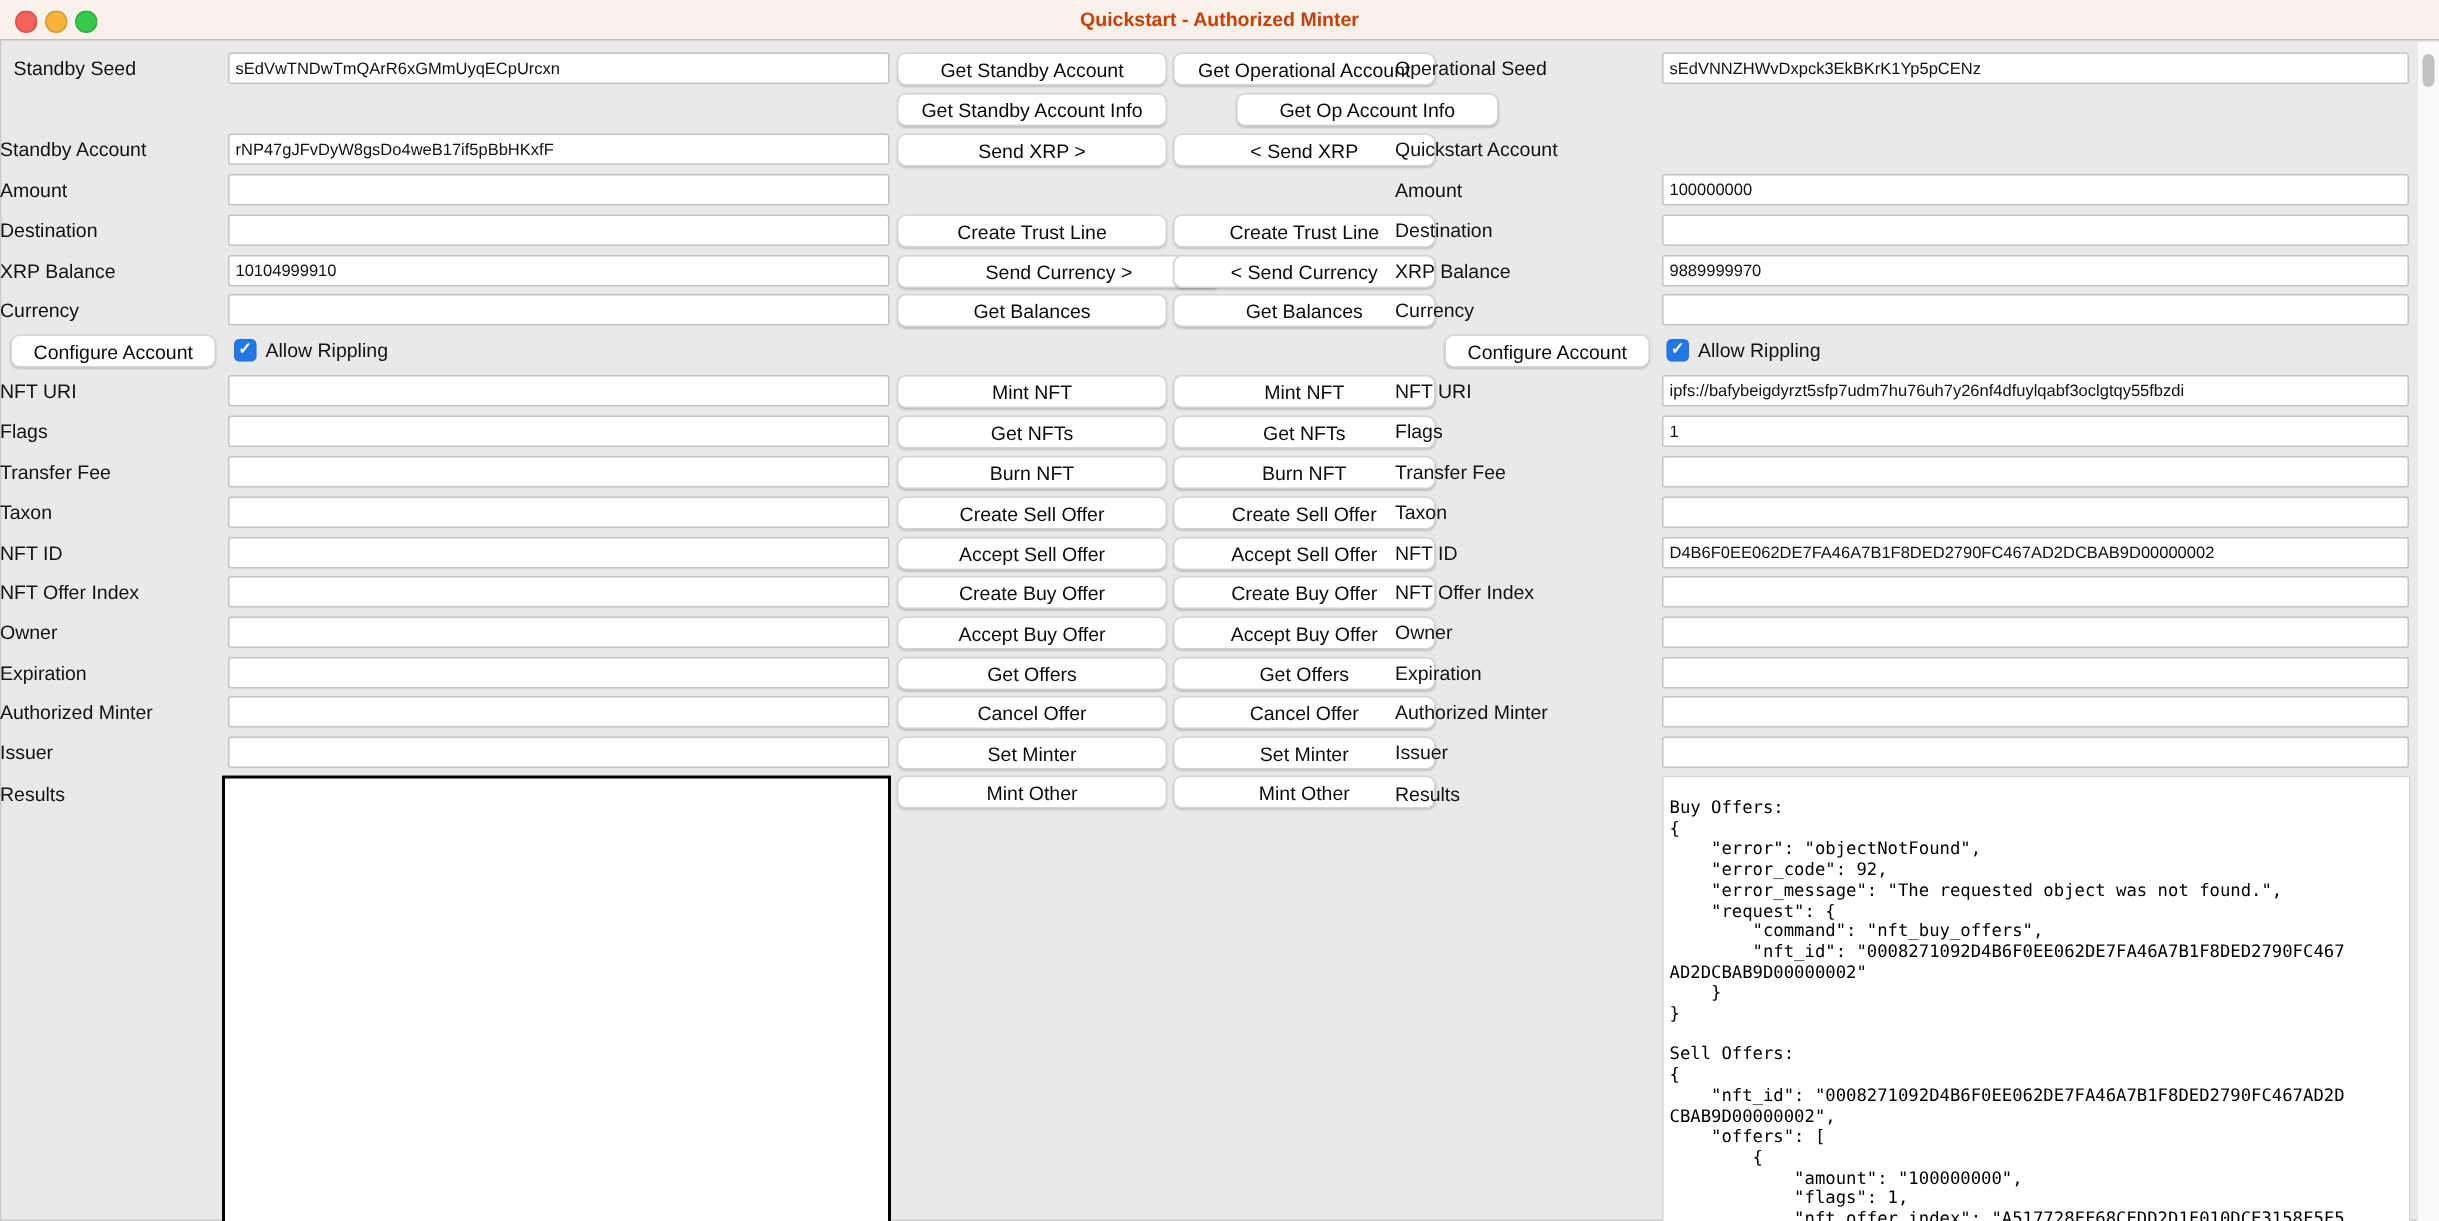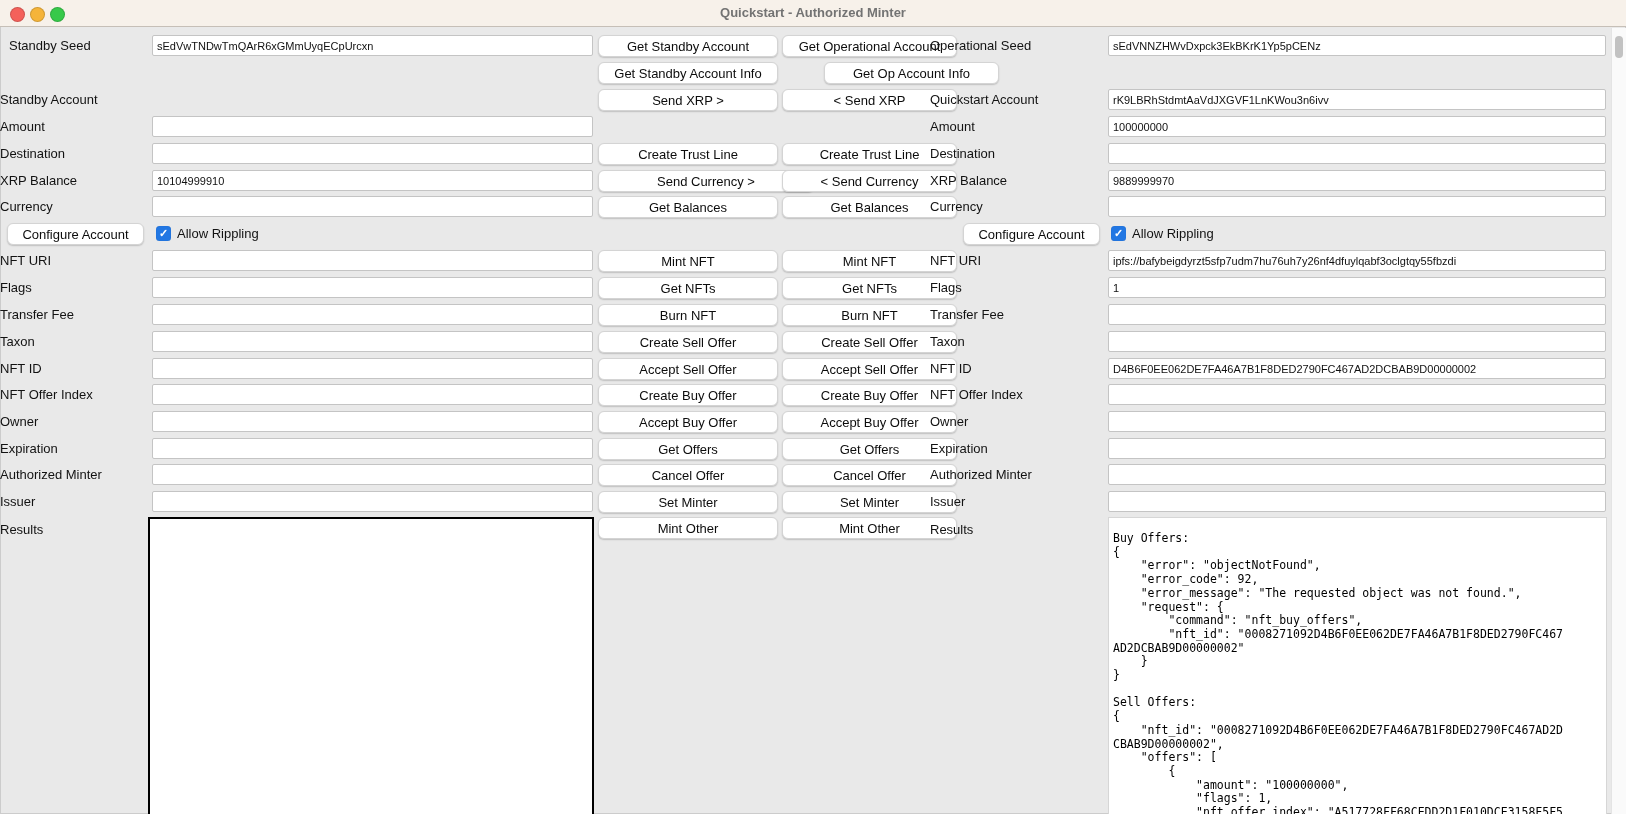--- a/index.html
+++ b/index.html
@@ -7,21 +7,21 @@
        font-family:"Liberation Sans",sans-serif;position:relative}
   #window{position:absolute;inset:0;box-shadow:inset 0 0 0 1px rgba(0,0,0,.12)}
   
   #titlebar{position:absolute;left:0;top:0;width:1626px;height:27px;
             background:#f7f1ea;border-bottom:1px solid #c6bfb7;box-sizing:border-box}
   .tl{position:absolute;top:7px;width:13px;height:13px;border-radius:50%;border:0.5px solid rgba(0,0,0,.15)}
   #tl-close{left:10px;background:#f4615b}
   #tl-min{left:30px;background:#f5b43a}
   #tl-zoom{left:50px;background:#37c94a}
   #title{position:absolute;left:0;top:5px;width:100%;text-align:center;
-         font-size:13px;font-weight:700;color:#737373}
+         font-size:13px;font-weight:700;color:#c2410c}
   
   .lbl{position:absolute;height:21px;line-height:21px;font-size:13px;color:#121212;white-space:nowrap}
   .r{}
   
   .entry{position:absolute;height:21px;box-sizing:border-box;background:#fff;
          border:1px solid #c4c4c4;border-radius:2px;font-size:11px;color:#111;
          padding:0 4px;font-family:"Liberation Sans",sans-serif;outline:none}
   
   .btn{position:absolute;height:22px;box-sizing:border-box;background:#fff;
        border:0.5px solid #d4d4d4;border-radius:6px;font-size:13px;color:#0c0c0c;
@@ -53,20 +53,21 @@
     <div class="tl" id="tl-close"></div>
     <div class="tl" id="tl-min"></div>
     <div class="tl" id="tl-zoom"></div>
     <div id="title">Quickstart - Authorized Minter</div>
   </div>
 
   <div class="lbl" style="left:9px;top:35px;width:200px">Standby Seed</div>
   <input class="entry" style="left: 152px; top: 35px; width: 441px;" value="sEdVwTNDwTmQArR6xGMmUyqECpUrcxn">
 
   <div class="lbl r" style="left:0;top:89px;width:143px">Standby Account</div>
+  <input class="entry" style="left: 152px; top: 89px; width: 441px;" value="rNP47gJFvDyW8gsDo4weB17if5pBbHKxfF">
 
   <div class="lbl r" style="left:0;top:116px;width:143px">Amount</div>
   <input class="entry" style="left: 152px; top: 116px; width: 441px;" value="">
 
   <div class="lbl r" style="left:0;top:143px;width:143px">Destination</div>
   <input class="entry" style="left: 152px; top: 143px; width: 441px;" value="">
 
   <div class="lbl r" style="left:0;top:170px;width:143px">XRP Balance</div>
   <input class="entry" style="left: 152px; top: 170px; width: 441px;" value="10104999910">
 
@@ -145,21 +146,20 @@
   <button class="btn" style="left:782px;top:411px;width:175px">Accept Buy Offer</button>
   <button class="btn" style="left:782px;top:438px;width:175px">Get Offers</button>
   <button class="btn" style="left:782px;top:464px;width:175px">Cancel Offer</button>
   <button class="btn" style="left:782px;top:491px;width:175px">Set Minter</button>
   <button class="btn" style="left:782px;top:517px;width:175px">Mint Other</button>
 
   <div class="lbl r" style="left:930px;top:35px;width:170px">Operational Seed</div>
   <input class="entry" style="left: 1108px; top: 35px; width: 498px;" value="sEdVNNZHWvDxpck3EkBKrK1Yp5pCENz">
 
   <div class="lbl r" style="left:930px;top:89px;width:170px">Quickstart Account</div>
-  <input class="entry" style="left: 1108px; top: 89px; width: 498px;" value="rK9LBRhStdmtAaVdJXGVF1LnKWou3n6ivv">
 
   <div class="lbl r" style="left:930px;top:116px;width:170px">Amount</div>
   <input class="entry" style="left: 1108px; top: 116px; width: 498px;" value="100000000">
 
   <div class="lbl r" style="left:930px;top:143px;width:170px">Destination</div>
   <input class="entry" style="left: 1108px; top: 143px; width: 498px;" value="">
 
   <div class="lbl r" style="left:930px;top:170px;width:170px">XRP Balance</div>
   <input class="entry" style="left: 1108px; top: 170px; width: 498px;" value="9889999970">
 

